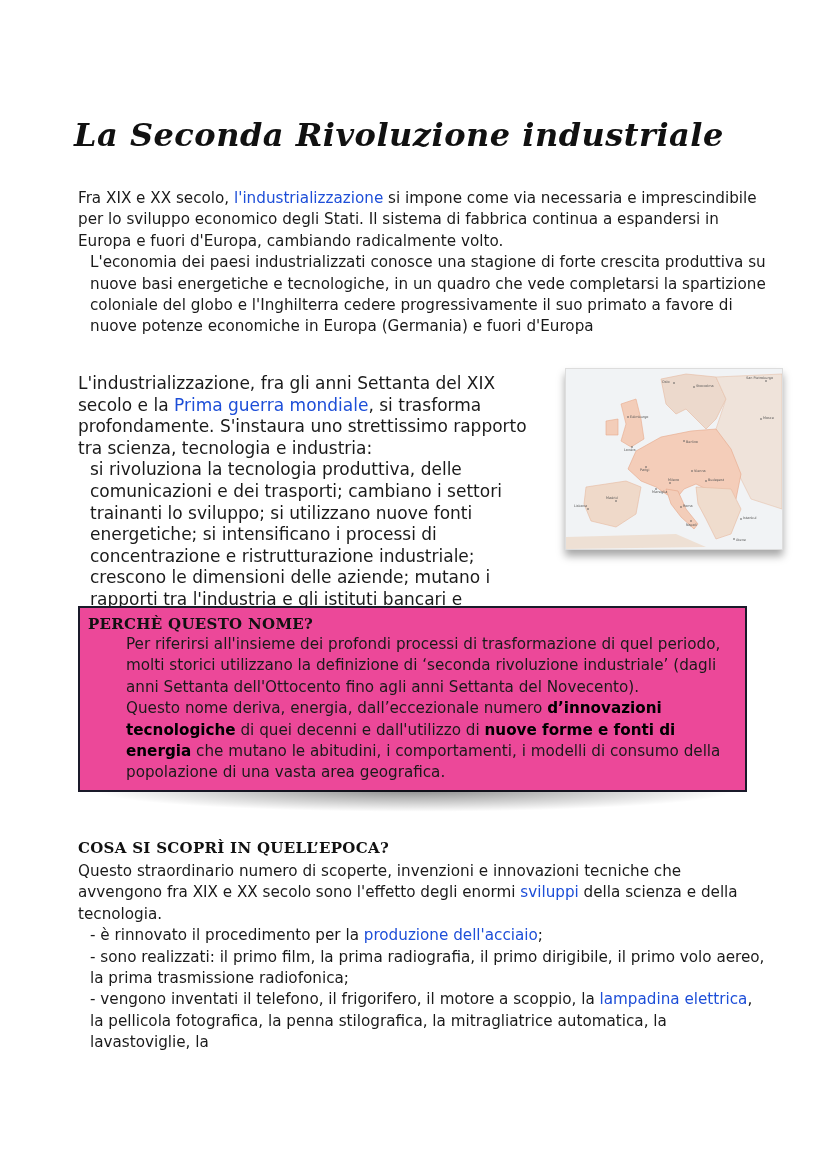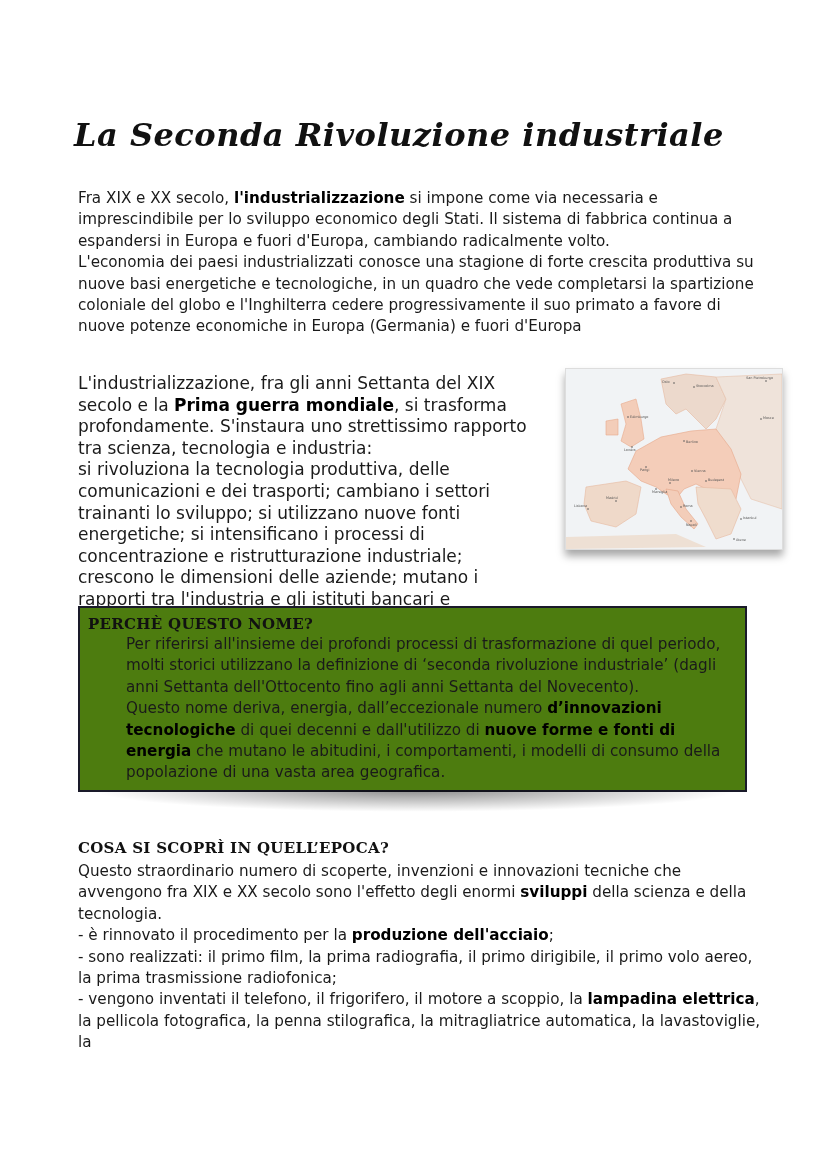--- a/index.html
+++ b/index.html
@@ -2,39 +2,39 @@
 <html><head>
 <meta charset="utf-8">
 <style>
   html, body { margin: 0; padding: 0; background: #ffffff; }
   body { width: 828px; height: 1171px; position: relative; overflow: hidden;
          font-family: "DejaVu Sans", sans-serif; color: #111; }
   .title { position: absolute; left: 74px; top: 98px; width: 700px;
            font-family: "DejaVu Serif", serif; font-style: italic; font-weight: bold;
            font-size: 32px; letter-spacing: 0.5px; color: #111; line-height: 1; }
   .para { position: absolute; font-size: 15.2px; line-height: 21.4px; color: #1a1a1a; }
-  .para b { font-weight: bold; color: #000000; }
+  .para b { font-weight: normal; color: #1d4ed8; }
   .p1 { left: 78px; top: 188px; width: 690px; }
   .p2 { left: 78px; top: 373px; width: 460px; font-size: 17px; line-height: 21.6px; }
   .map-wrap { position: absolute; left: 565px; top: 368px; width: 216px; height: 180px;
               background: #f2f4f6; border: 1px solid #ddd;
               box-shadow: 0 6px 8px rgba(0,0,0,0.35); }
   .map-wrap svg { width: 100%; height: 100%; display: block; }
   .box { position: absolute; left: 78px; top: 606px; width: 669px; height: 186px;
-         background: #4d7c0f; border: 2px solid #1a1a2a; box-sizing: border-box;
+         background: #ec4899; border: 2px solid #1a1a2a; box-sizing: border-box;
          padding: 6px 8px; }
   .box-shadow { position: absolute; left: 90px; top: 790px; width: 650px; height: 22px;
                 background: radial-gradient(ellipse at 50% 0%, rgba(0,0,0,0.45) 0%, rgba(0,0,0,0) 70%); }
   .slab { font-family: "DejaVu Serif", serif; font-weight: bold; font-size: 15px;
           letter-spacing: 0.3px; color: #111; line-height: 20px; }
   .box .txt { font-size: 15.2px; line-height: 21.4px; color: #1a1a1a; margin-left: 38px; }
   .box .txt b { color: #000; }
   .h2 { position: absolute; left: 78px; top: 838px; }
   .p3 { left: 78px; top: 861px; width: 690px; }
-  .line { display: block; }
+  .line { display: block; margin-left: 12px; }
 </style>
 </head>
 <body>
 
 <h1 class="title">La Seconda Rivoluzione industriale</h1>
 
 <div class="para p1">
   <span>Fra XIX e XX secolo, </span><b>l'industrializzazione</b><span> si impone come via necessaria e imprescindibile per lo sviluppo economico degli Stati. Il sistema di fabbrica continua a espandersi in Europa e fuori d'Europa, cambiando radicalmente volto.</span>
   <span class="line">L'economia dei paesi industrializzati conosce una stagione di forte crescita produttiva su nuove basi energetiche e tecnologiche, in un quadro che vede completarsi la spartizione coloniale del globo e l'Inghilterra cedere progressivamente il suo primato a favore di nuove potenze economiche in Europa (Germania) e fuori d'Europa</span>
 </div>

